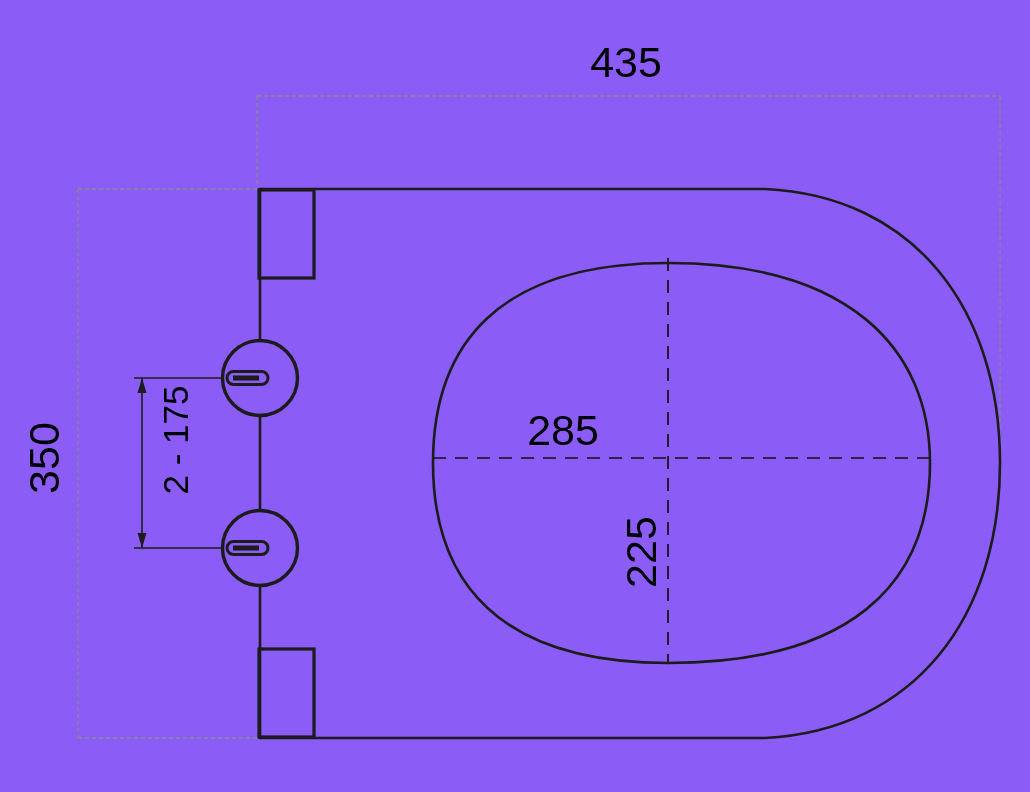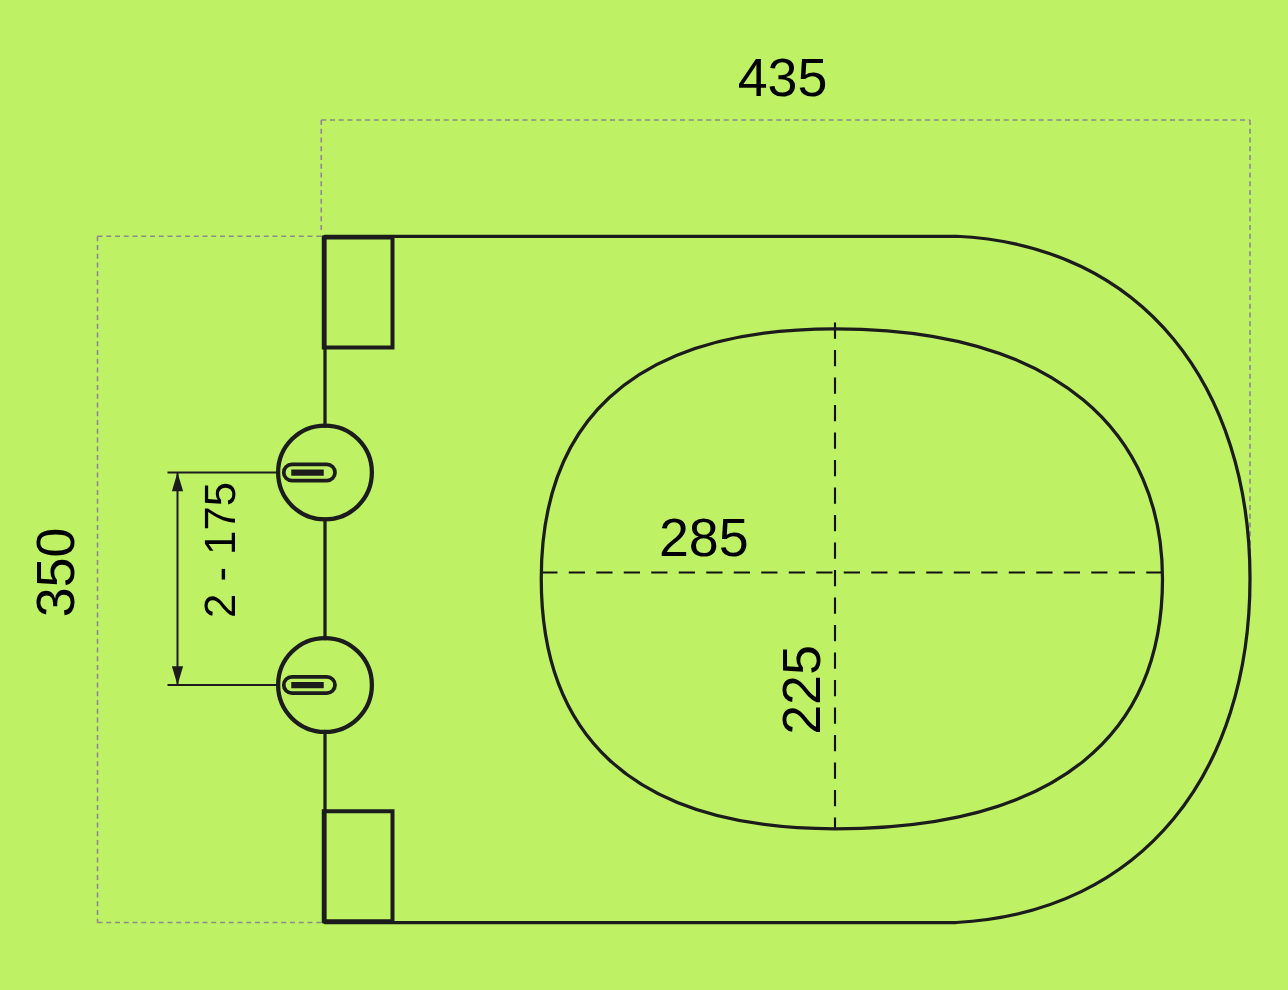--- a/index.html
+++ b/index.html
@@ -5,21 +5,21 @@
   html, body {
     margin: 0;
     padding: 0;
     background: #ffffff;
     font-family: "Liberation Sans", sans-serif;
   }
   .canvas {
     position: relative;
     width: 1030px;
     height: 792px;
-    background: #bef264;
+    background: #8b5cf6;
     overflow: hidden;
   }
   svg { display: block; }
   text {
     font-family: "Liberation Sans", "DejaVu Sans", sans-serif;
     font-weight: 400;
   }
   .dim-label { font-size: 43px; }
   .dim-label-small { font-size: 35px; }
 </style>

